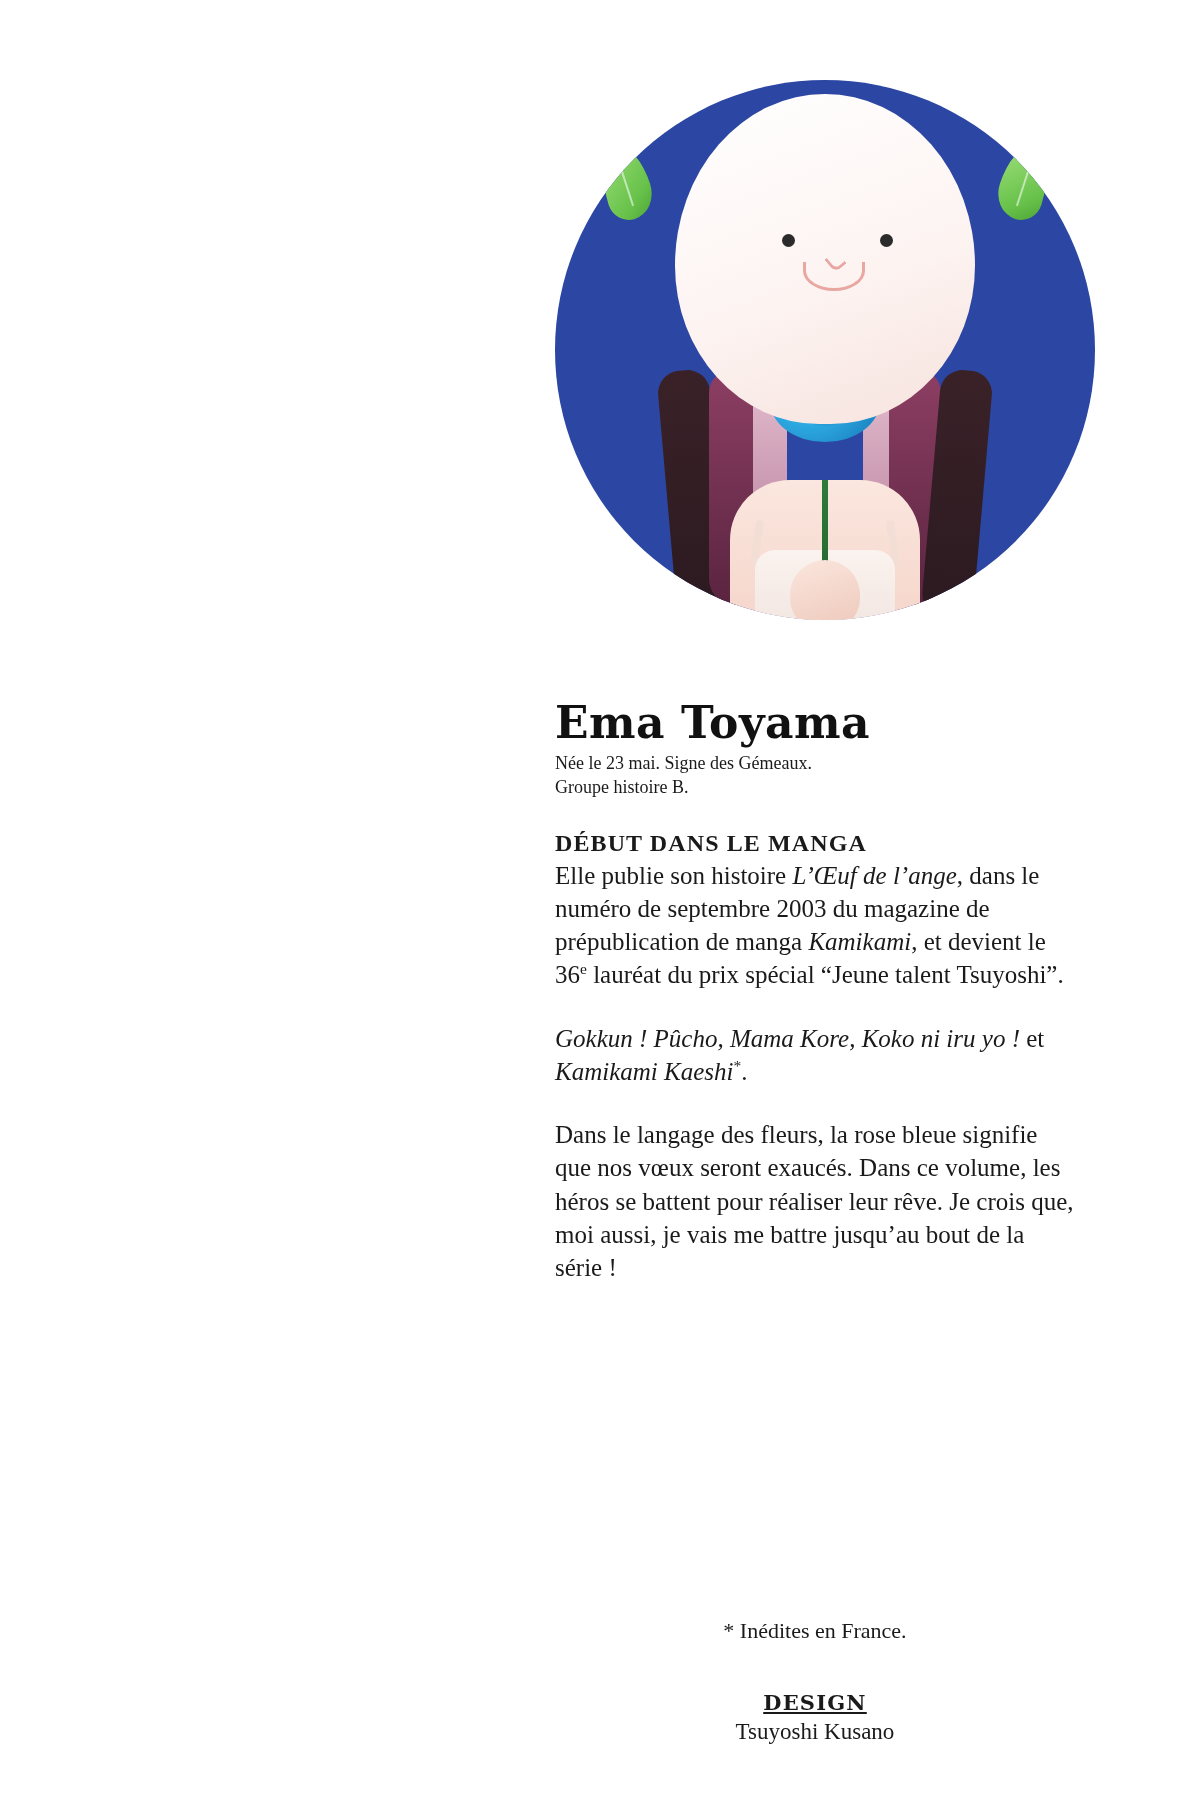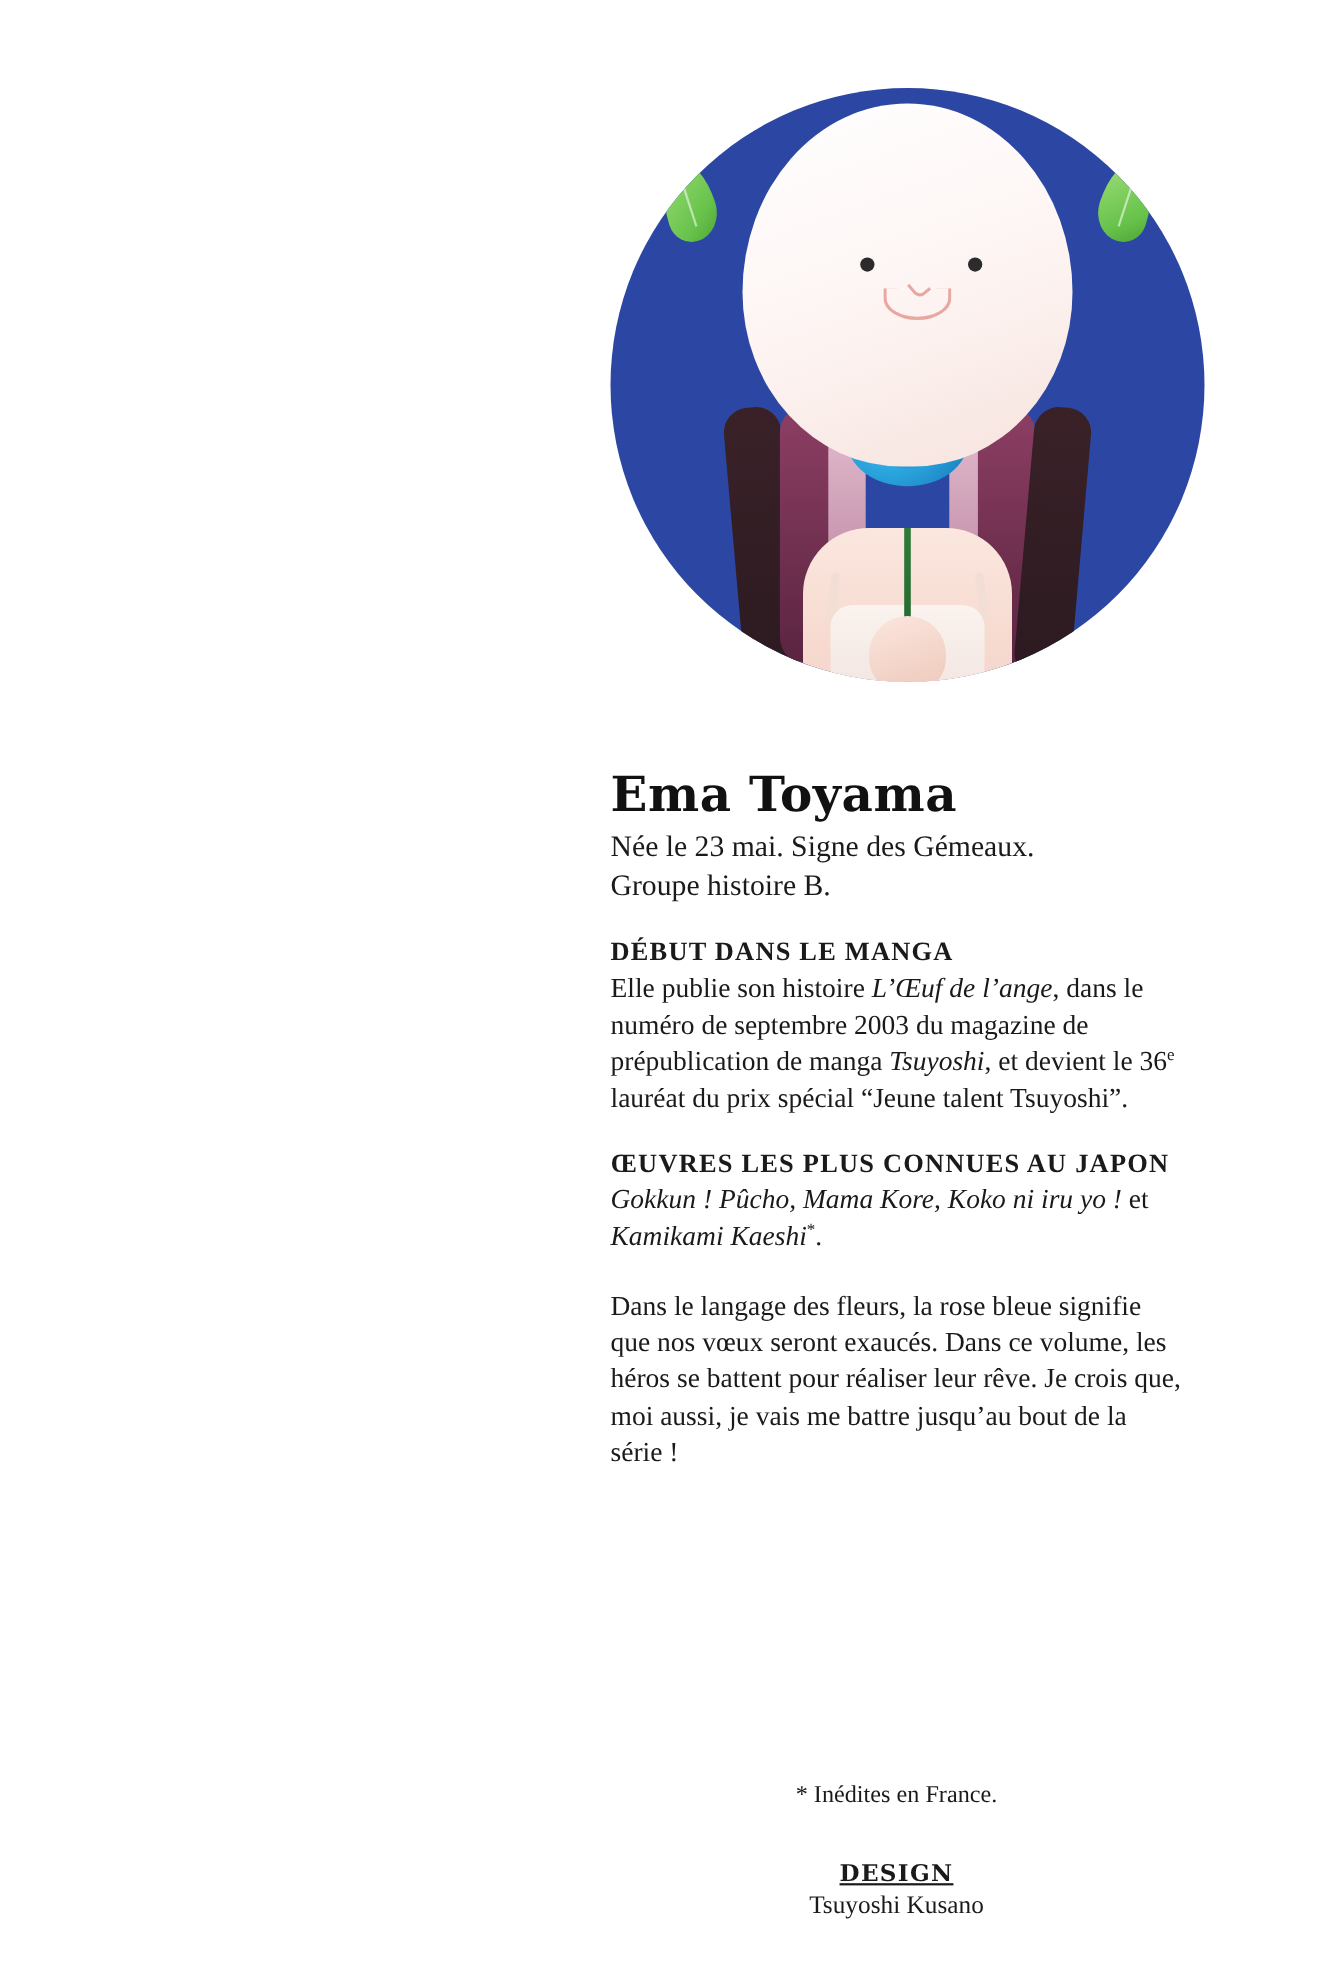--- a/index.html
+++ b/index.html
@@ -213,21 +213,21 @@
   }
   .author-name {
     font-family: "DejaVu Serif", serif;
     font-size: 44px;
     line-height: 1.05;
     letter-spacing: 0.5px;
     margin: 0 0 6px 0;
     color: #111;
   }
   .lede {
-    font-size: 27px;
+    font-size: 18px;
     line-height: 1.32;
     margin: 0 0 30px 0;
   }
   .section { margin-bottom: 30px; }
   .section-head {
     font-size: 24px;
     letter-spacing: 1.1px;
     font-variant: small-caps;
     text-transform: uppercase;
     font-weight: 700;
@@ -317,25 +317,24 @@
 
   <div class="content">
     <h1 class="author-name">Ema Toyama</h1>
     <p class="lede">
       <span>Née le 23 mai. Signe des Gémeaux.</span><br>
       <span>Groupe histoire B.</span>
     </p>
 
     <div class="section">
       <p class="section-head">DÉBUT DANS LE MANGA</p>
-      <p class="section-body" id="sec0"><span>Elle publie son histoire </span><em>L’Œuf de l’ange</em><span>, dans le numéro de septembre 2003 du magazine de prépublication de manga </span><em>Tsuyoshi</em><span>, et devient le 36</span><sup>e</sup><span> lauréat du prix spécial “Jeune talent Tsuyoshi”.</span></p>
+      <p class="section-body" id="sec0"><span>Elle publie son histoire </span><em>L’Œuf de l’ange</em><span>, dans le numéro de septembre 2003 du magazine de prépublication de manga </span><em>Kamikami</em><span>, et devient le 36</span><sup>e</sup><span> lauréat du prix spécial “Jeune talent Tsuyoshi”.</span></p>
     </div>
 
     <div class="section">
-      <p class="section-head">ŒUVRES LES PLUS CONNUES AU JAPON</p>
       <p class="section-body" id="sec1"><em>Gokkun ! Pûcho, Mama Kore, Koko ni iru yo !</em><span> et </span><em>Kamikami Kaeshi</em><sup>*</sup><span>.</span></p>
     </div>
 
     <div class="section">
       <p class="section-body">Dans le langage des fleurs, la rose bleue signifie que nos vœux seront exaucés. Dans ce volume, les héros se battent pour réaliser leur rêve. Je crois que, moi aussi, je vais me battre jusqu’au bout de la série !</p>
     </div>
   </div>
 
   <div class="footnote">* Inédites en France.</div>
 

